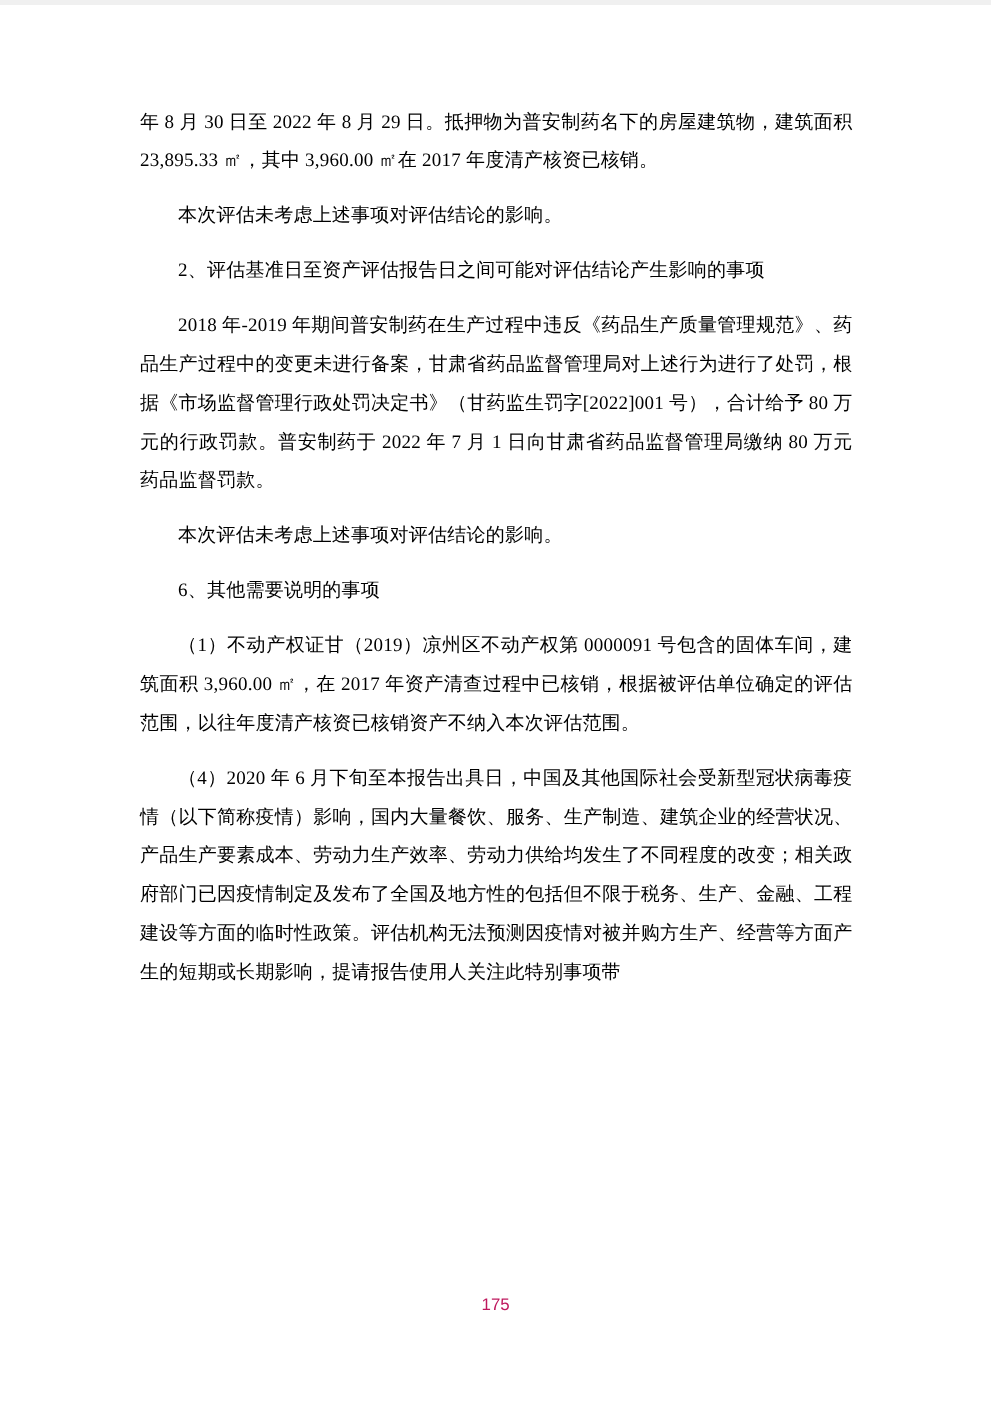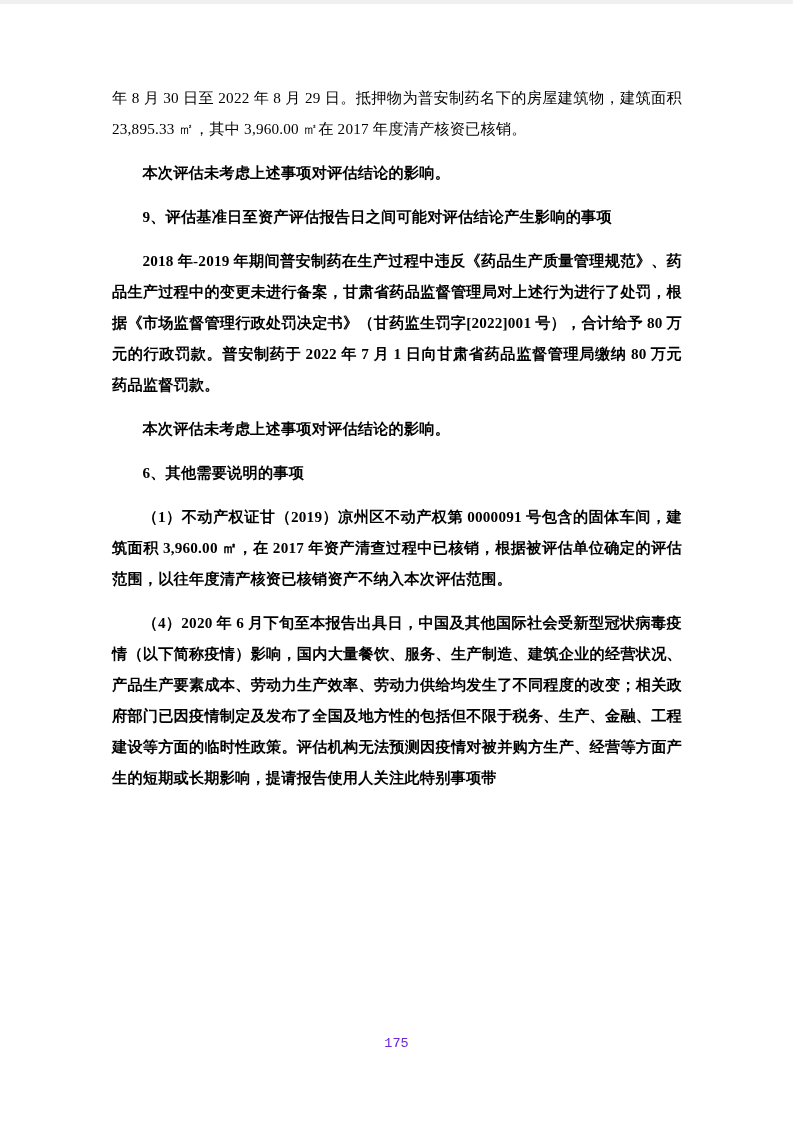--- a/index.html
+++ b/index.html
@@ -27,44 +27,43 @@
     font-size: 15.2px;
     line-height: 31px;
     color: #000000;
     text-align: justify;
     text-justify: inter-ideograph;
     margin: 0 0 0 0;
     letter-spacing: 0.2px;
   }
   .para.indent {
     text-indent: 2em;
-    font-weight: bold;
   }
   .para.gap {
     margin-top: 13px;
   }
   .page-number {
     position: absolute;
     left: 0;
     right: 0;
     top: 1032px;
     text-align: center;
-    font-family: Liberation Mono, monospace;
+    font-family: Liberation Sans, sans-serif;
     font-size: 13.5px;
-    color: #6d28d9;
+    color: #be185d;
   }
 </style>
 </head>
 <body>
 
 <div class="page">
   <div class="content">
     <p class="para">年 8 月 30 日至 2022 年 8 月 29 日。抵押物为普安制药名下的房屋建筑物，建筑面积 23,895.33 ㎡，其中 3,960.00 ㎡在 2017 年度清产核资已核销。</p>
     <p class="para indent gap">本次评估未考虑上述事项对评估结论的影响。</p>
-    <p class="para indent gap">9、评估基准日至资产评估报告日之间可能对评估结论产生影响的事项</p>
+    <p class="para indent gap">2、评估基准日至资产评估报告日之间可能对评估结论产生影响的事项</p>
     <p class="para indent gap">2018 年-2019 年期间普安制药在生产过程中违反《药品生产质量管理规范》、药品生产过程中的变更未进行备案，甘肃省药品监督管理局对上述行为进行了处罚，根据《市场监督管理行政处罚决定书》（甘药监生罚字[2022]001 号），合计给予 80 万元的行政罚款。普安制药于 2022 年 7 月 1 日向甘肃省药品监督管理局缴纳 80 万元药品监督罚款。</p>
     <p class="para indent gap">本次评估未考虑上述事项对评估结论的影响。</p>
     <p class="para indent gap">6、其他需要说明的事项</p>
     <p class="para indent gap">（1）不动产权证甘（2019）凉州区不动产权第 0000091 号包含的固体车间，建筑面积 3,960.00 ㎡，在 2017 年资产清查过程中已核销，根据被评估单位确定的评估范围，以往年度清产核资已核销资产不纳入本次评估范围。</p>
     <p class="para indent gap">（4）2020 年 6 月下旬至本报告出具日，中国及其他国际社会受新型冠状病毒疫情（以下简称疫情）影响，国内大量餐饮、服务、生产制造、建筑企业的经营状况、产品生产要素成本、劳动力生产效率、劳动力供给均发生了不同程度的改变；相关政府部门已因疫情制定及发布了全国及地方性的包括但不限于税务、生产、金融、工程建设等方面的临时性政策。评估机构无法预测因疫情对被并购方生产、经营等方面产生的短期或长期影响，提请报告使用人关注此特别事项带</p>
   </div>
   <div class="page-number">175</div>
 </div>
 
 </body></html>

